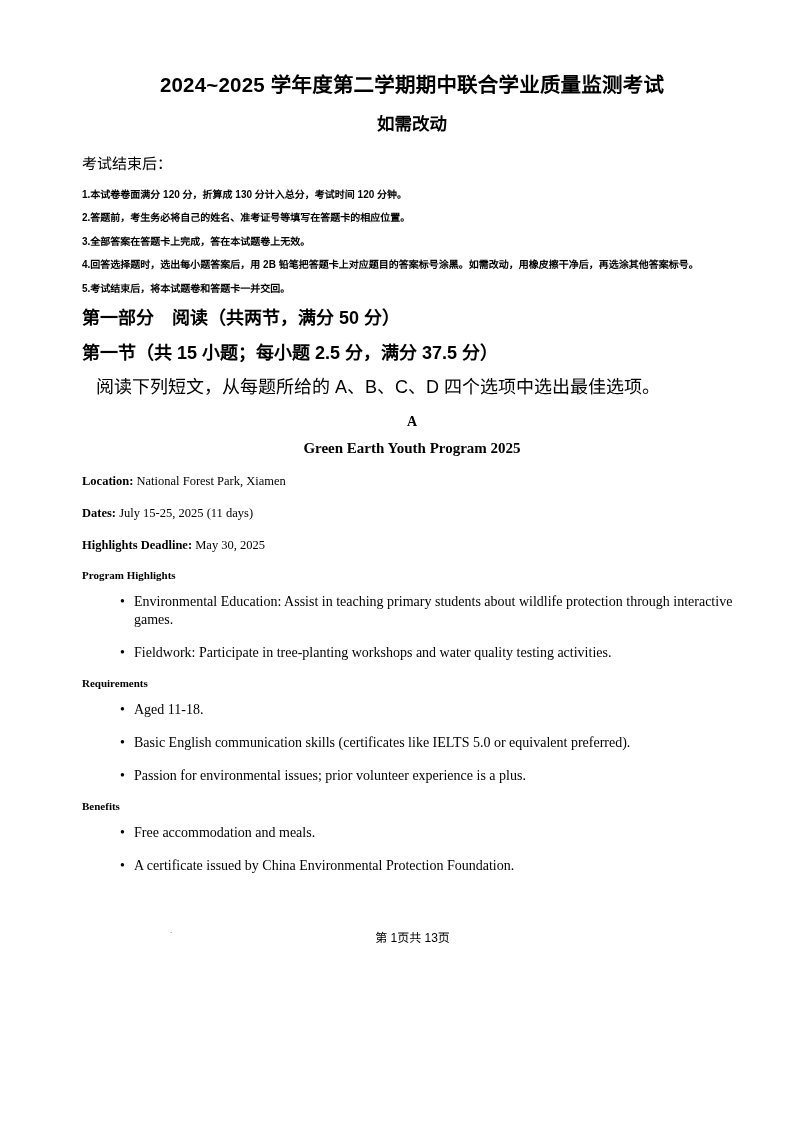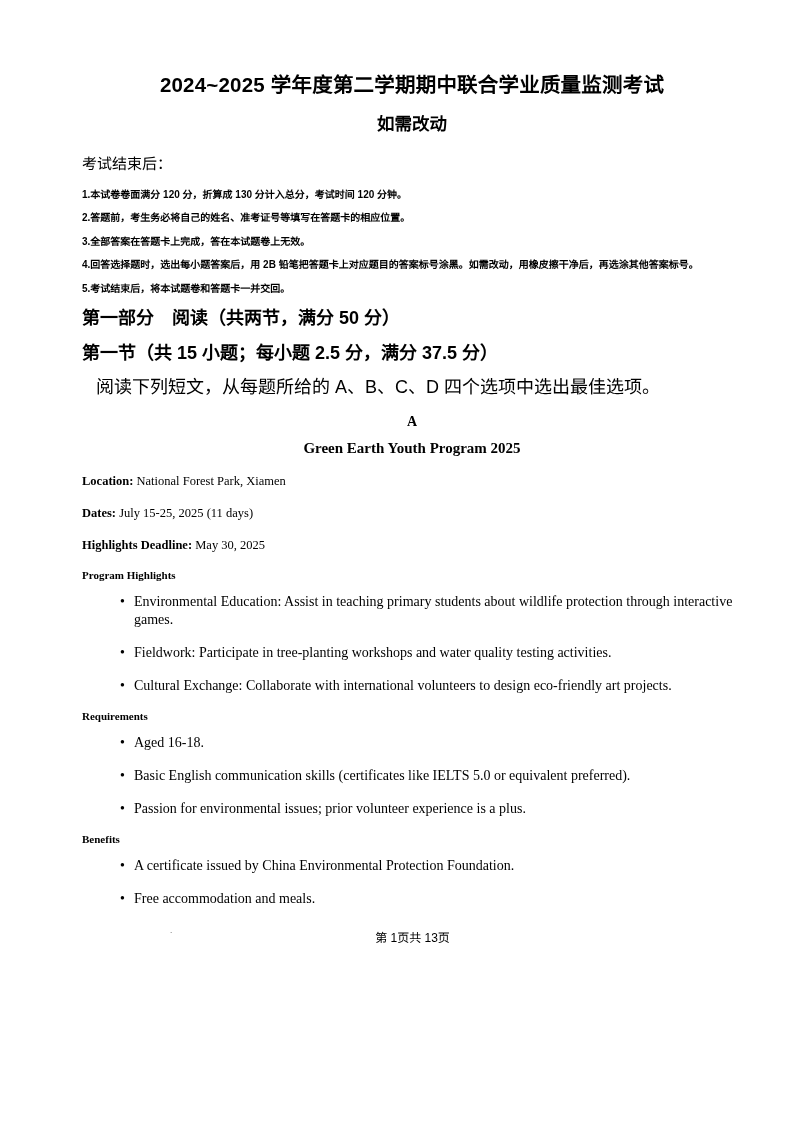--- a/index.html
+++ b/index.html
@@ -167,33 +167,32 @@
       <span class="lbl">Dates:</span><span> July 15-25, 2025 (11 days)</span>
     </p>
     <p class="field-line">
       <span class="lbl">Highlights Deadline:</span><span> May 30, 2025</span>
     </p>
 
     <p class="block-head">Program Highlights</p>
     <ul class="bullets">
       <li>Environmental Education: Assist in teaching primary students about wildlife protection through interactive games.</li>
       <li>Fieldwork: Participate in tree-planting workshops and water quality testing activities.</li>
-      <li>Cultural Exchange: Collaborate with international volunteers to design eco-friendly art projects.</li>
     </ul>
 
     <p class="block-head">Requirements</p>
     <ul class="bullets">
-      <li>Aged 16-18.</li>
+      <li>Aged 11-18.</li>
       <li>Basic English communication skills (certificates like IELTS 5.0 or equivalent preferred).</li>
       <li>Passion for environmental issues; prior volunteer experience is a plus.</li>
     </ul>
 
     <p class="block-head">Benefits</p>
     <ul class="bullets">
+      <li>Free accommodation and meals.</li>
       <li>A certificate issued by China Environmental Protection Foundation.</li>
-      <li>Free accommodation and meals.</li>
     </ul>
 
   </div>
 
   <div class="tiny-mark">.</div>
   <div class="footer">第 1页共 13页</div>
 </div>
 
 </body></html>

